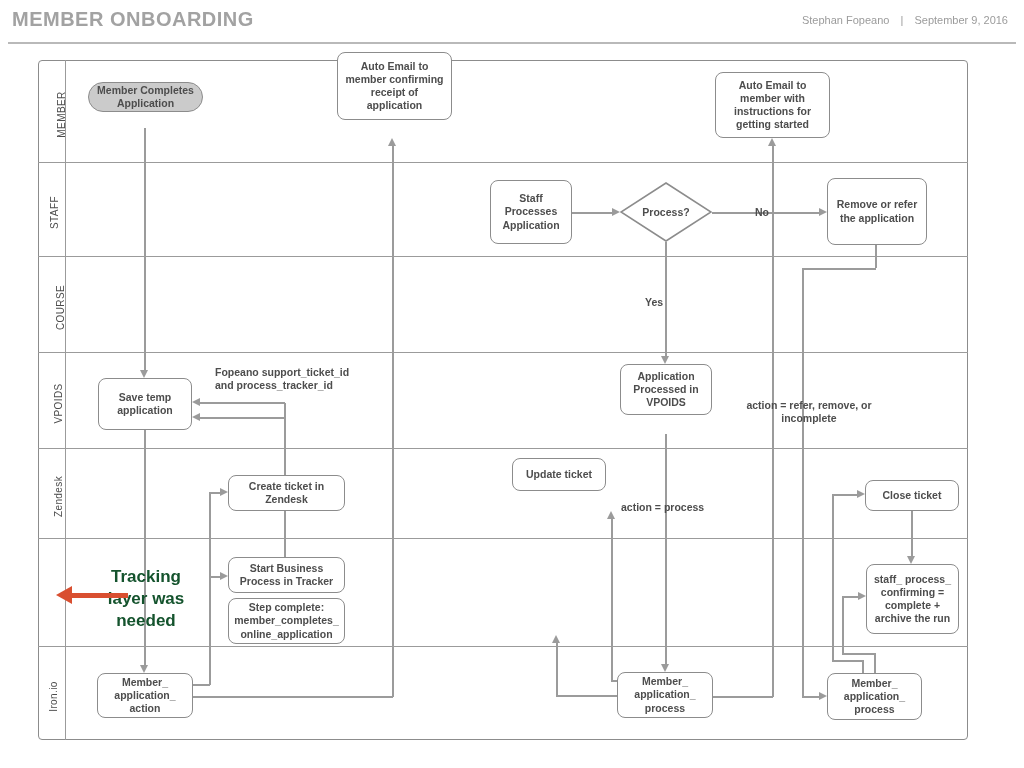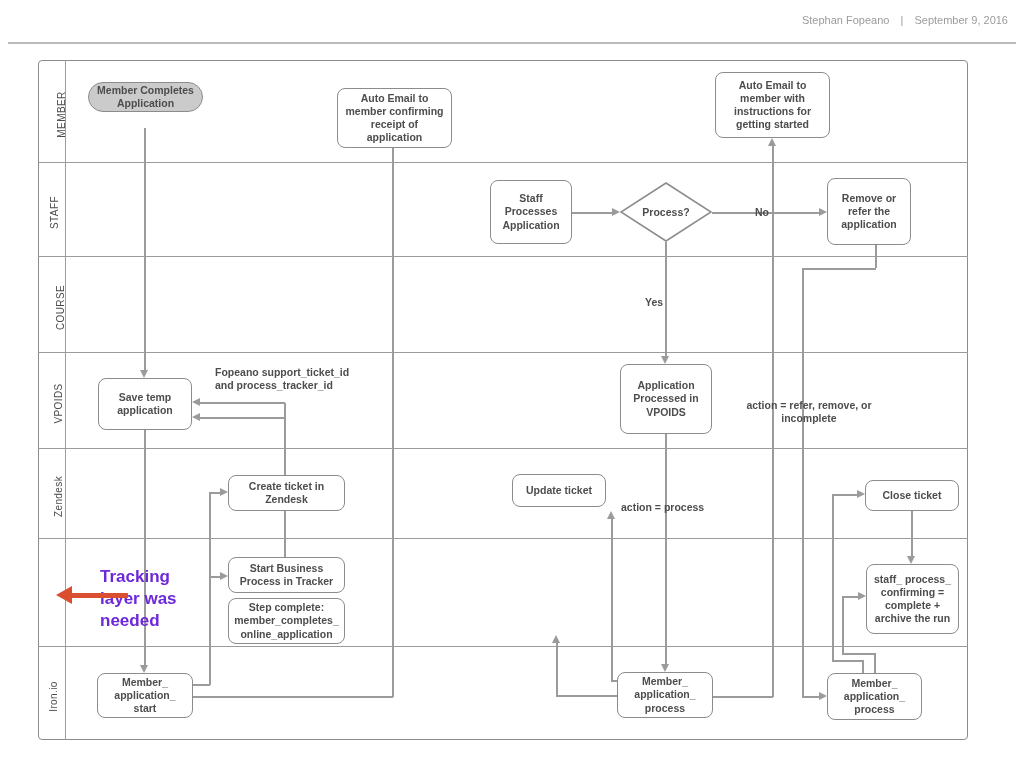--- a/index.html
+++ b/index.html
@@ -46,32 +46,33 @@
             border-top:8px solid #9b9b9b;}
   .arr-up{border-left:4.5px solid transparent;border-right:4.5px solid transparent;
           border-bottom:8px solid #9b9b9b;}
   .arr-right{border-top:4.5px solid transparent;border-bottom:4.5px solid transparent;
              border-left:8px solid #9b9b9b;}
   .arr-left{border-top:4.5px solid transparent;border-bottom:4.5px solid transparent;
             border-right:8px solid #9b9b9b;}
 
   
   .note-text{position:absolute;left:100px;top:566px;width:92px;
-             font-size:17px;font-weight:bold;color:#6d28d9;line-height:1.28;z-index:5;}
+             font-size:17px;font-weight:bold;color:#14532d;line-height:1.28;z-index:5;text-align:center;}
   .note-bar{position:absolute;left:70px;top:593px;width:58px;height:5px;
             background:#d94f30;z-index:5;}
   .note-head{position:absolute;left:56px;top:586px;width:0;height:0;z-index:5;
              border-top:9px solid transparent;border-bottom:9px solid transparent;
              border-right:16px solid #d94f30;}
 </style>
 </head>
 <body>
 
 <div id="page">
 
+  <div class="hdr-title">MEMBER ONBOARDING</div>
   <div class="hdr-right">
     <span>Stephan Fopeano</span>
     <span>|</span>
     <span>September 9, 2016</span>
   </div>
   <div class="hdr-rule"></div>
 
   <div class="frame"></div>
   <div class="hdiv" style="top:162px"></div>
   <div class="hdiv" style="top:256px"></div>
@@ -153,53 +154,53 @@
   <div class="arr arr-right" style="left:857px;top:490px"></div>
 
   <div class="ln" style="left:874px;top:653px;width:1.5px;height:20px"></div>
   <div class="ln" style="left:842px;top:653px;width:33px;height:1.5px"></div>
   <div class="ln" style="left:842px;top:596px;width:1.5px;height:58px"></div>
   <div class="ln" style="left:842px;top:596px;width:16px;height:1.5px"></div>
   <div class="arr arr-right" style="left:858px;top:592px"></div>
 
   <div class="node pill" style="left:88px;top:82px;width:115px;height:30px">Member Completes Application</div>
 
-  <div class="node" style="left:337px;top:88px;width:115px;height:60px">Auto Email to member confirming receipt of application</div>
+  <div class="node" style="left:337px;top:52px;width:115px;height:68px">Auto Email to member confirming receipt of application</div>
 
   <div class="node" style="left:715px;top:72px;width:115px;height:66px">Auto Email to member with instructions for getting started</div>
 
   <div class="node" style="left:490px;top:180px;width:82px;height:64px">Staff Processes Application</div>
 
   <div class="diamond" style="left:620px;top:182px;width:92px;height:60px">
     <svg width="92" height="60">
       <polygon points="46,1 91,30 46,59 1,30" fill="#ffffff" stroke="#8c8c8c" stroke-width="1.5"></polygon>
     </svg>
     <div class="dtxt">Process?</div>
   </div>
 
-  <div class="node" style="left:827px;top:178px;width:84px;height:67px">Remove or refer the application</div>
-
-  <div class="node" style="left:620px;top:364px;width:92px;height:70px">Application Processed in VPOIDS</div>
+  <div class="node" style="left:827px;top:178px;width:100px;height:67px">Remove or refer the application</div>
+
+  <div class="node" style="left:620px;top:364px;width:92px;height:51px">Application Processed in VPOIDS</div>
 
   <div class="node" style="left:98px;top:378px;width:94px;height:52px">Save temp application</div>
 
   <div class="node" style="left:228px;top:475px;width:117px;height:36px">Create ticket in Zendesk</div>
 
-  <div class="node" style="left:512px;top:474px;width:94px;height:33px">Update ticket</div>
+  <div class="node" style="left:512px;top:458px;width:94px;height:33px">Update ticket</div>
 
   <div class="node" style="left:865px;top:480px;width:94px;height:31px">Close ticket</div>
 
   <div class="node" style="left:228px;top:557px;width:117px;height:36px">Start Business Process in Tracker</div>
 
   <div class="node" style="left:228px;top:598px;width:117px;height:46px">Step complete: member_completes_ online_application</div>
 
 
   <div class="node" style="left:866px;top:564px;width:93px;height:70px">staff_ process_ confirming = complete + archive the run</div>
 
-  <div class="node" style="left:97px;top:673px;width:96px;height:45px">Member_ application_ start</div>
+  <div class="node" style="left:97px;top:673px;width:96px;height:45px">Member_ application_ action</div>
 
   <div class="node" style="left:617px;top:672px;width:96px;height:46px">Member_ application_ process</div>
 
   <div class="node" style="left:827px;top:673px;width:95px;height:47px">Member_ application_ process</div>
 
   <div class="elabel" style="left:755px;top:206px">No</div>
   <div class="elabel" style="left:645px;top:296px">Yes</div>
   <div class="elabel" style="left:215px;top:366px;width:138px">Fopeano support_ticket_id and process_tracker_id</div>
   <div class="elabel" style="left:738px;top:399px;width:142px;text-align:center">action = refer, remove, or incomplete</div>
   <div class="elabel" style="left:621px;top:501px;width:95px">action = process</div>

